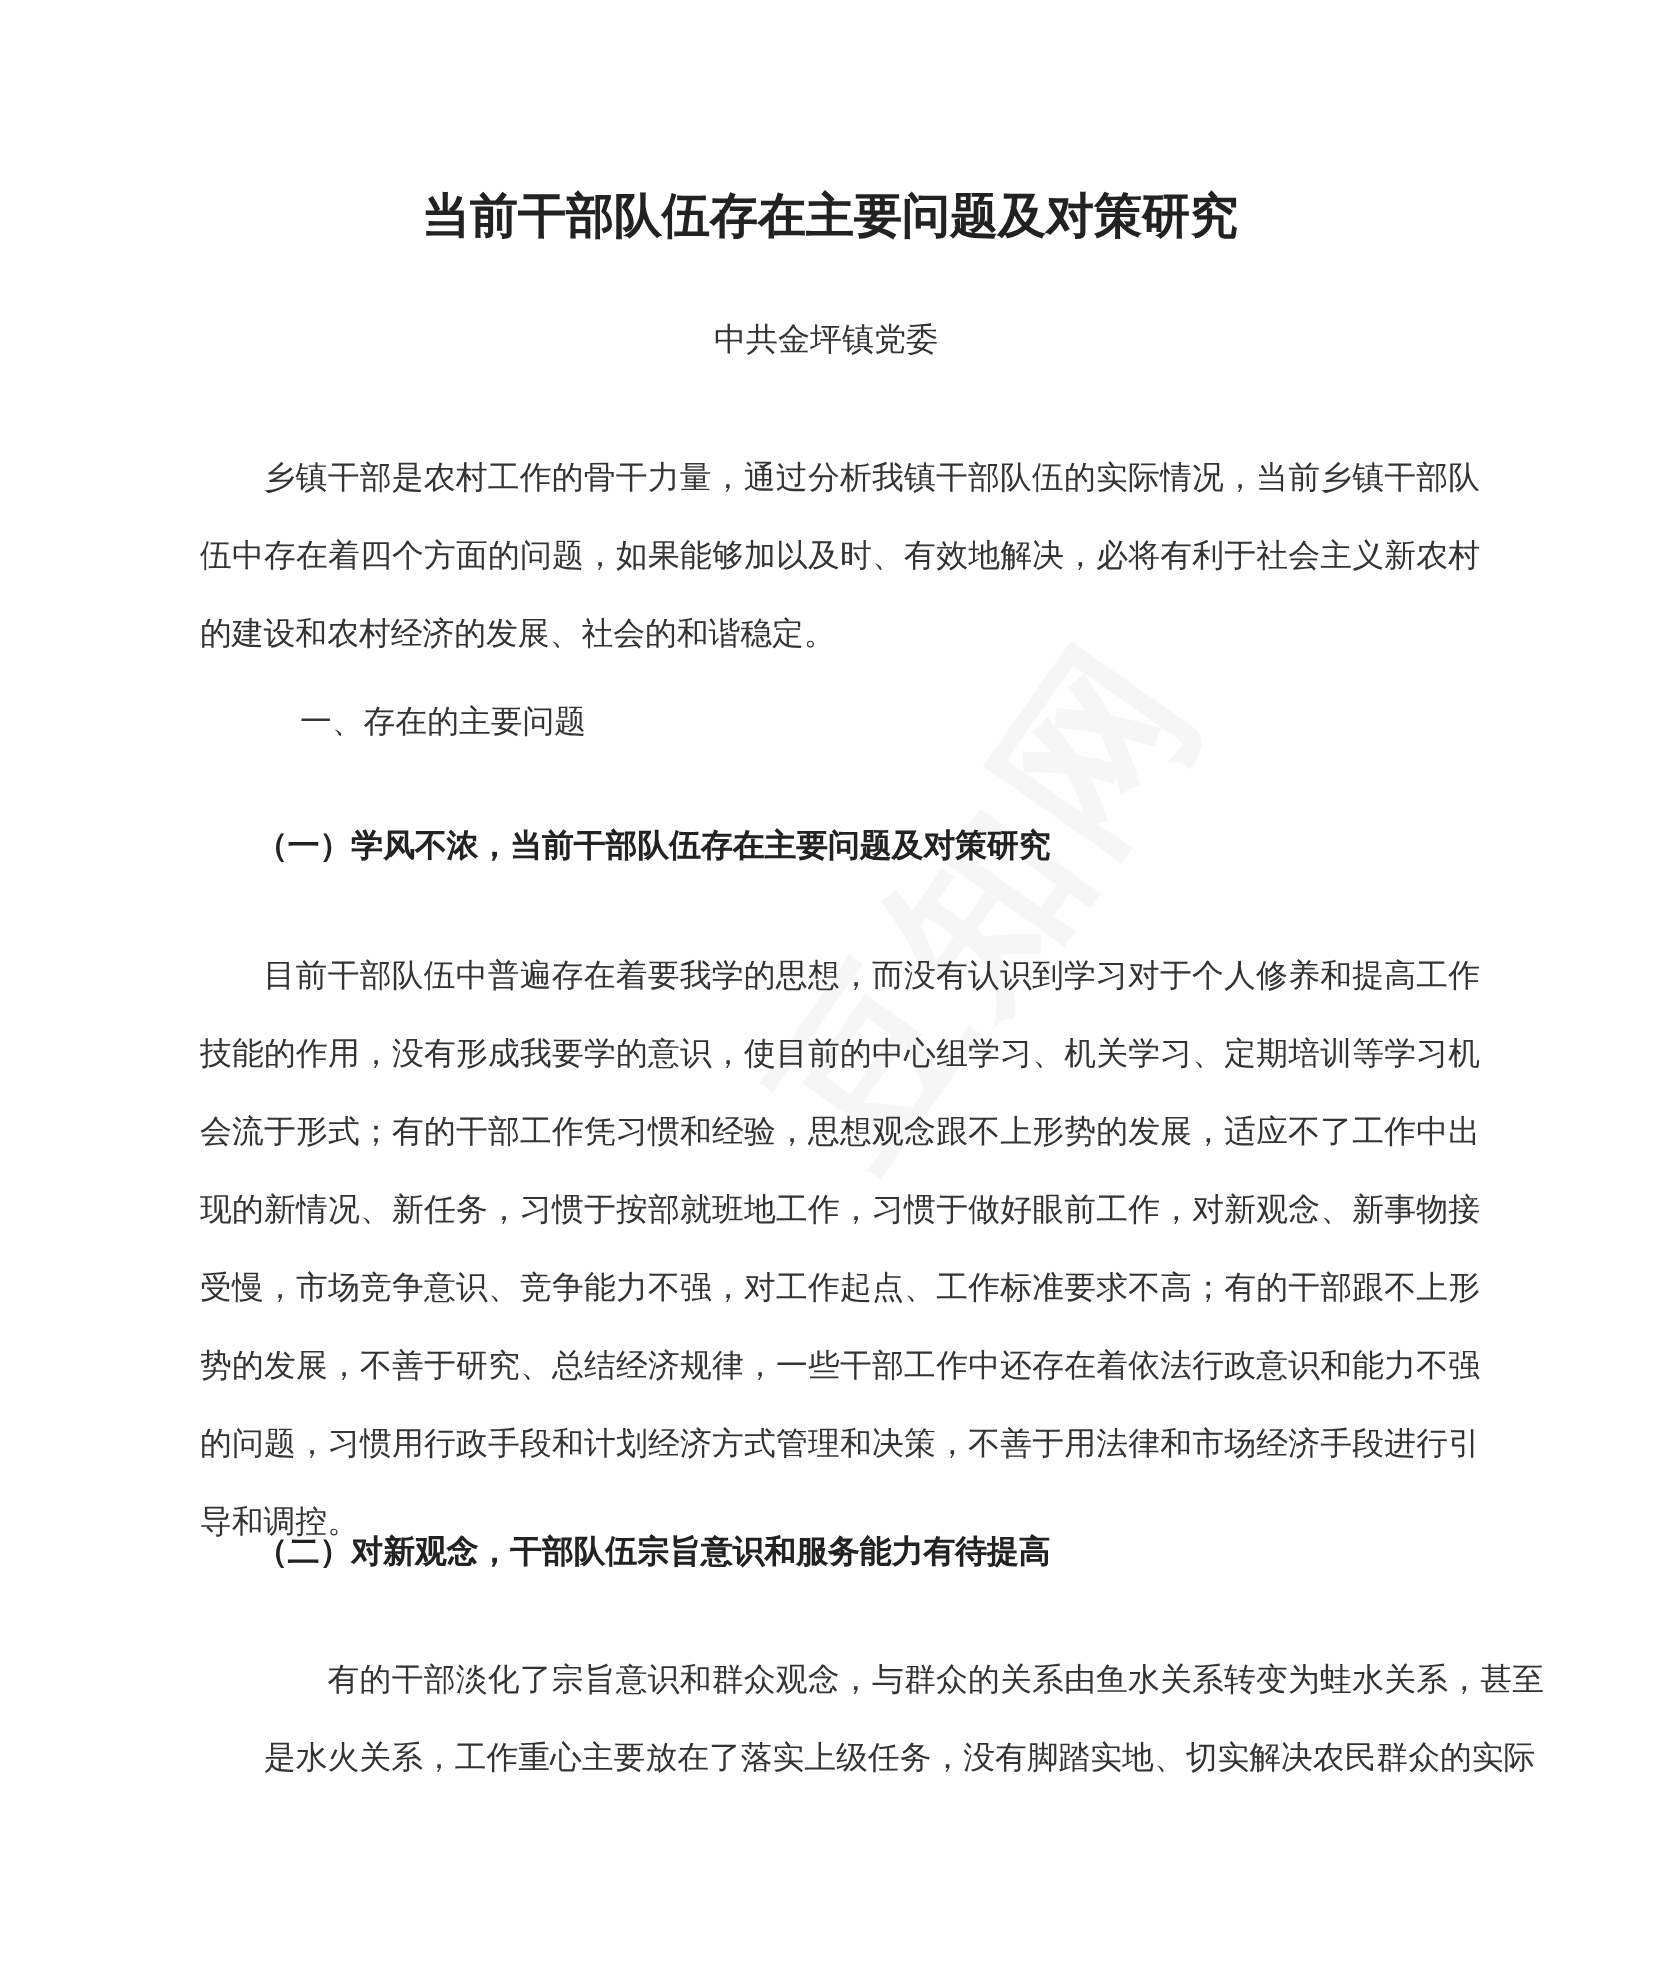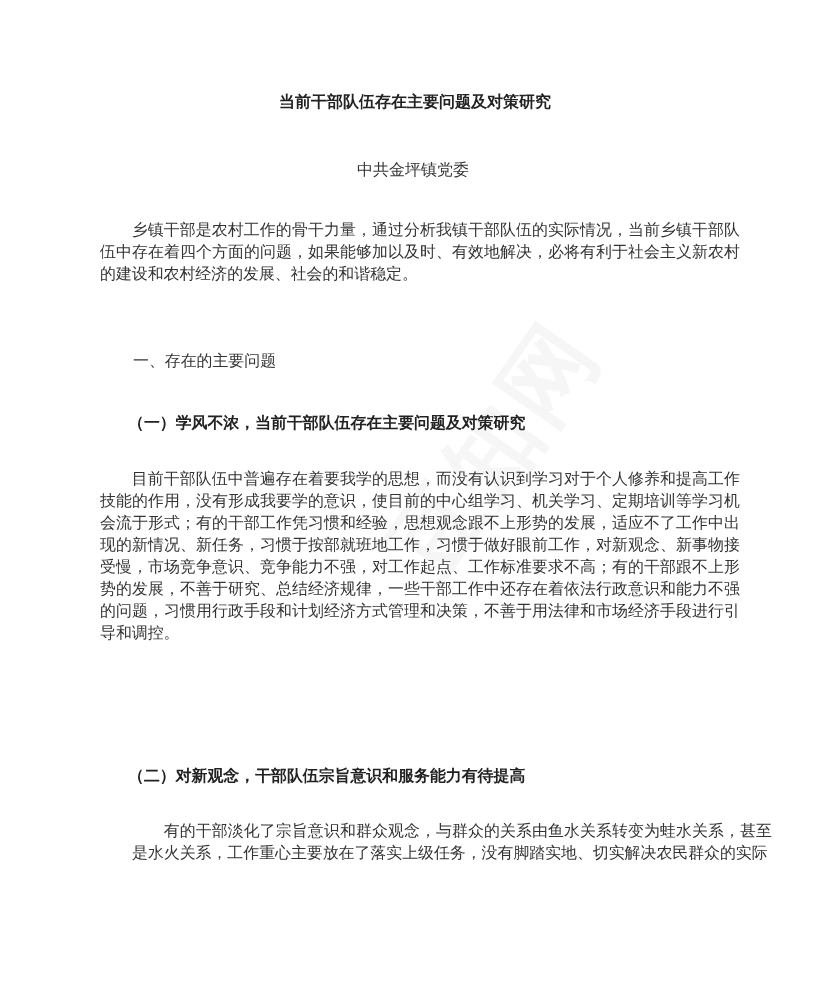--- a/index.html
+++ b/index.html
@@ -4,29 +4,29 @@
 <style>
   html, body { margin: 0; padding: 0; background: #ffffff; }
   body {
     width: 830px; height: 986px; position: relative; overflow: hidden;
     font-family: "DejaVu Sans", "Liberation Sans", sans-serif;
     color: #333333;
   }
   .page { position: absolute; left: 0; top: 0; width: 830px; height: 986px; }
   .title {
     position: absolute; top: 92px; left: 0; width: 830px; text-align: center;
-    font-size: 16px; font-weight: bold; color: #222222; letter-spacing: 0px;
+    font-size: 24px; font-weight: bold; color: #222222; letter-spacing: 0px;
   }
   .author {
     position: absolute; top: 160px; left: 0; width: 818px; text-align: center;
     font-size: 16px; color: #333333; padding-left: 8px; box-sizing: border-box;
   }
   .para {
     position: absolute; left: 100px; width: 640px;
-    font-size: 15.9px; line-height: 22px; color: #333333;
+    font-size: 15.9px; line-height: 39px; color: #333333;
     text-align: justify; text-indent: 2em; margin: 0;
   }
   .h1 {
     position: absolute; left: 133px; font-size: 15.9px; color: #333333;
   }
   .h2 {
     position: absolute; left: 133px; font-size: 15.9px; font-weight: bold; color: #222222;
   }
   .watermark {
     position: absolute; left: 330px; top: 280px; width: 260px; height: 300px;
@@ -46,21 +46,21 @@
   <div class="watermark">
     <span>豆知网</span>
   </div>
 
   <div class="title">当前干部队伍存在主要问题及对策研究</div>
 
   <div class="author">中共金坪镇党委</div>
 
   <p class="para" style="top:219px;">乡镇干部是农村工作的骨干力量，通过分析我镇干部队伍的实际情况，当前乡镇干部队伍中存在着四个方面的问题，如果能够加以及时、有效地解决，必将有利于社会主义新农村的建设和农村经济的发展、社会的和谐稳定。</p>
 
-  <div class="h1" style="top:351px; left:133px;">一、存在的主要问题</div>
+  <div class="h1" style="top:351px; left:150px;">一、存在的主要问题</div>
 
   <div class="h2" style="top:413px; left:128px;">（一）学风不浓，当前干部队伍存在主要问题及对策研究</div>
 
   <p class="para" style="top:468px;">目前干部队伍中普遍存在着要我学的思想，而没有认识到学习对于个人修养和提高工作技能的作用，没有形成我要学的意识，使目前的中心组学习、机关学习、定期培训等学习机会流于形式；有的干部工作凭习惯和经验，思想观念跟不上形势的发展，适应不了工作中出现的新情况、新任务，习惯于按部就班地工作，习惯于做好眼前工作，对新观念、新事物接受慢，市场竞争意识、竞争能力不强，对工作起点、工作标准要求不高；有的干部跟不上形势的发展，不善于研究、总结经济规律，一些干部工作中还存在着依法行政意识和能力不强的问题，习惯用行政手段和计划经济方式管理和决策，不善于用法律和市场经济手段进行引导和调控。</p>
 
   <div class="h2" style="top:766px; left:128px;">（二）对新观念，干部队伍宗旨意识和服务能力有待提高</div>
 
   <p class="para" style="top:820px;margin-left:32px;">有的干部淡化了宗旨意识和群众观念，与群众的关系由鱼水关系转变为蛙水关系，甚至是水火关系，工作重心主要放在了落实上级任务，没有脚踏实地、切实解决农民群众的实际</p>
 
 </div>

